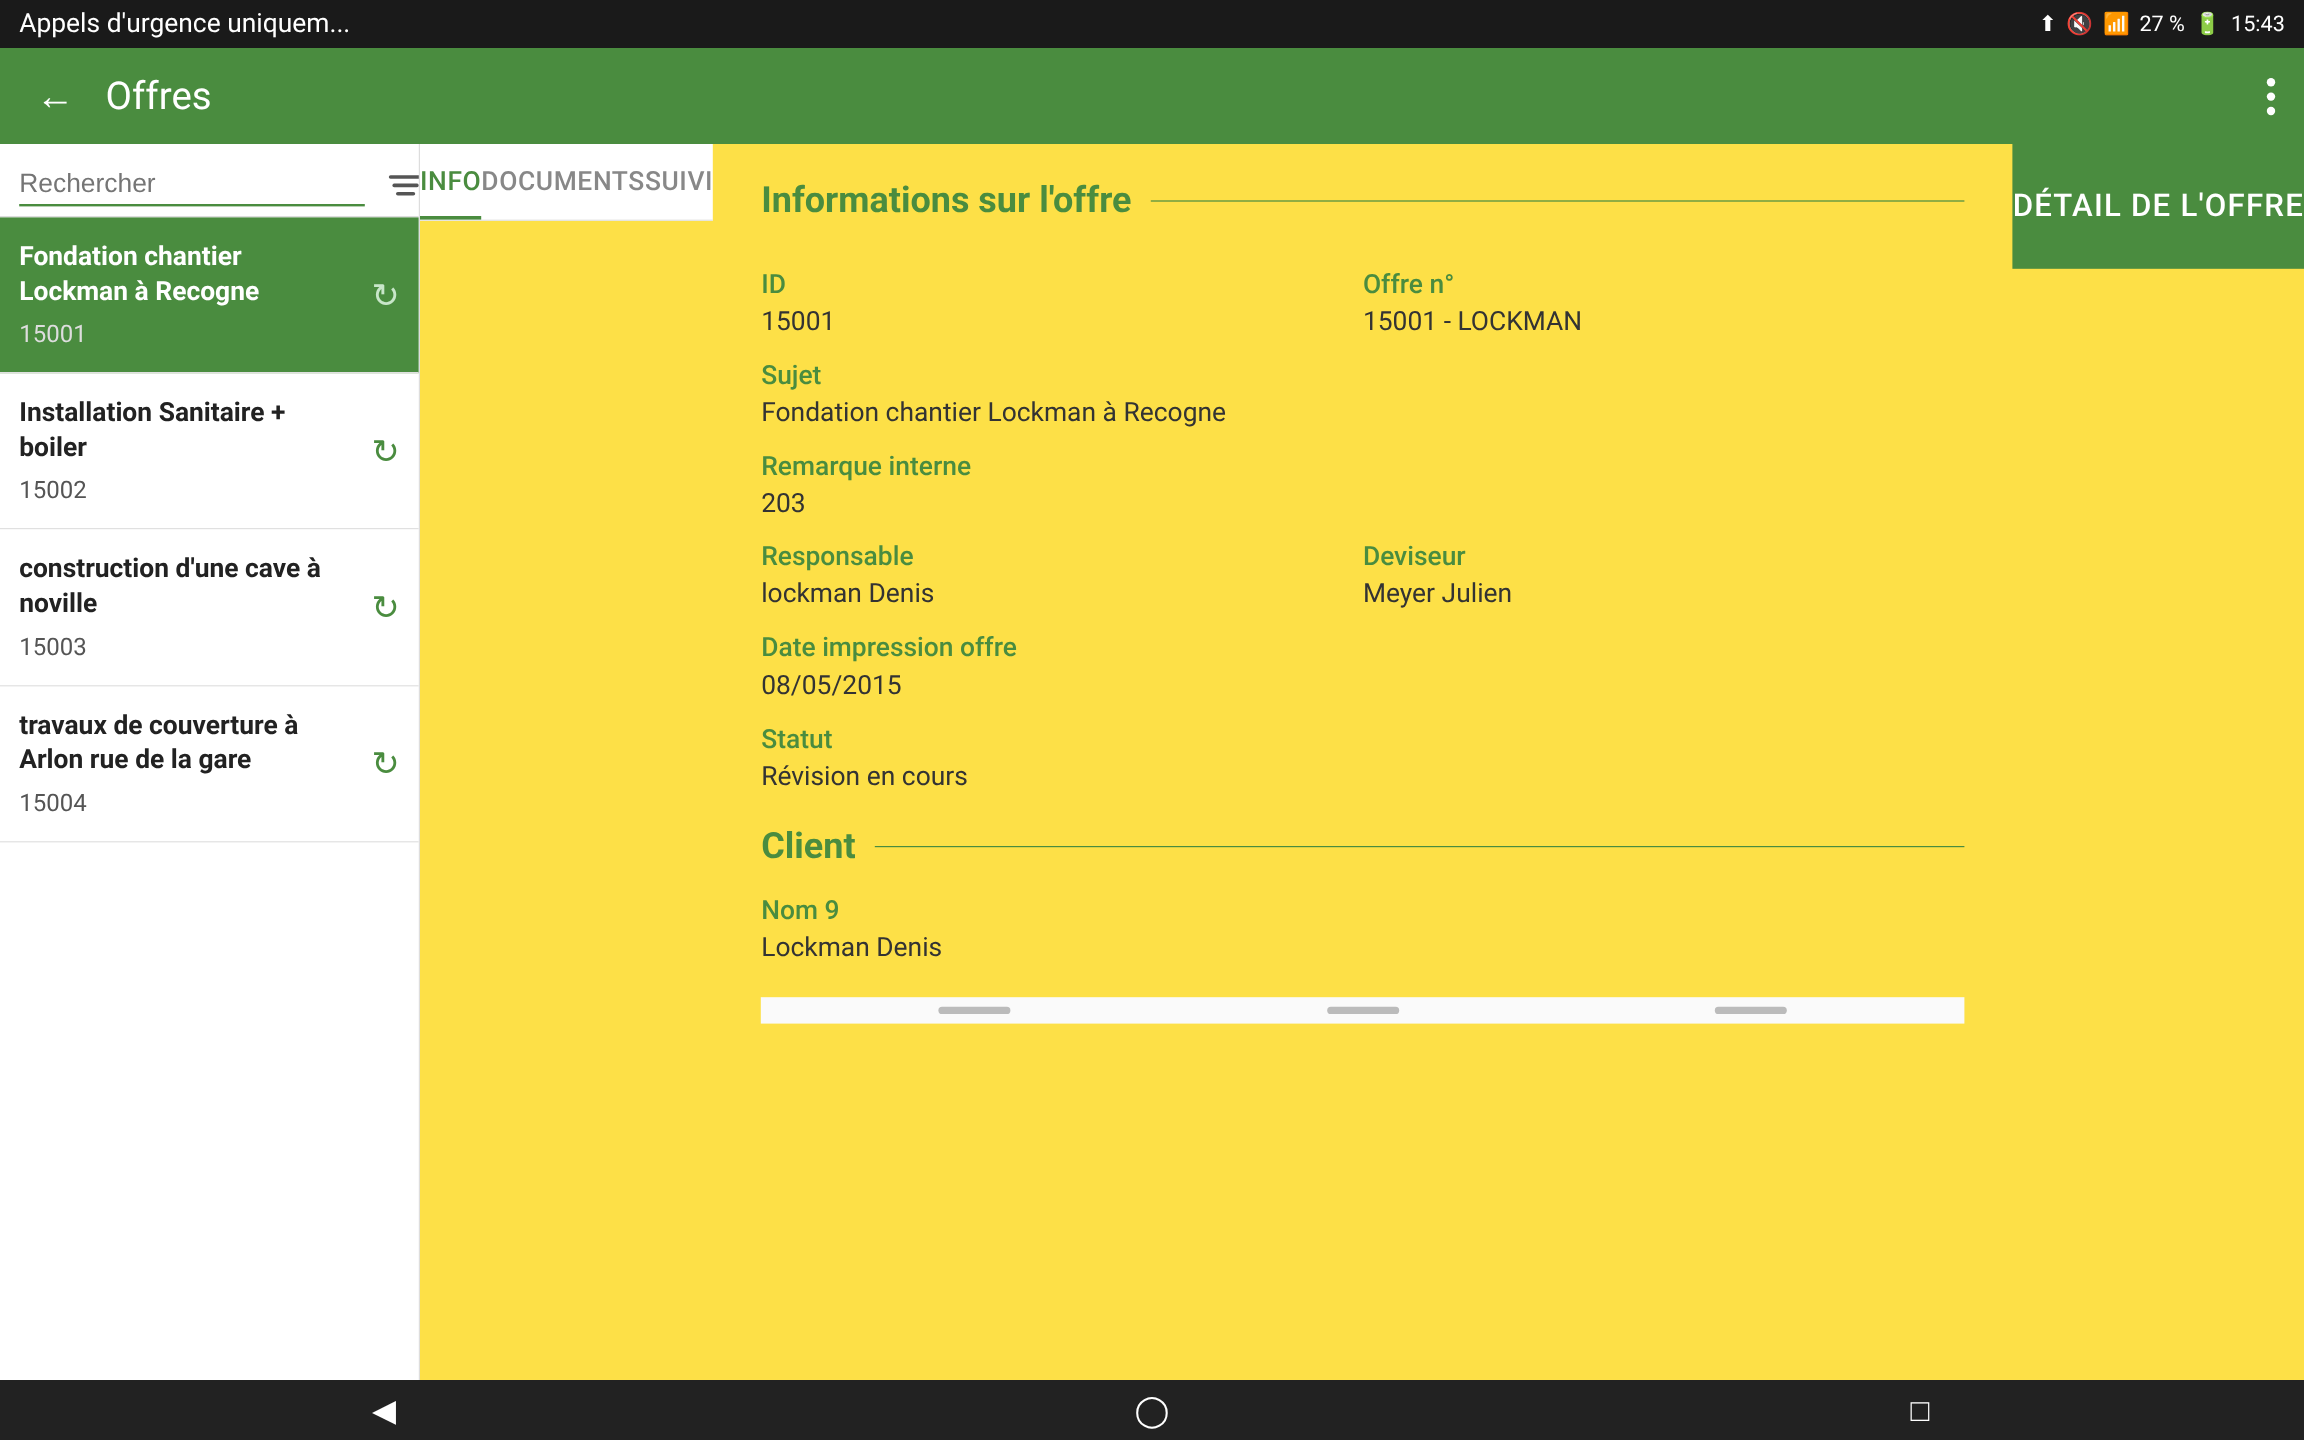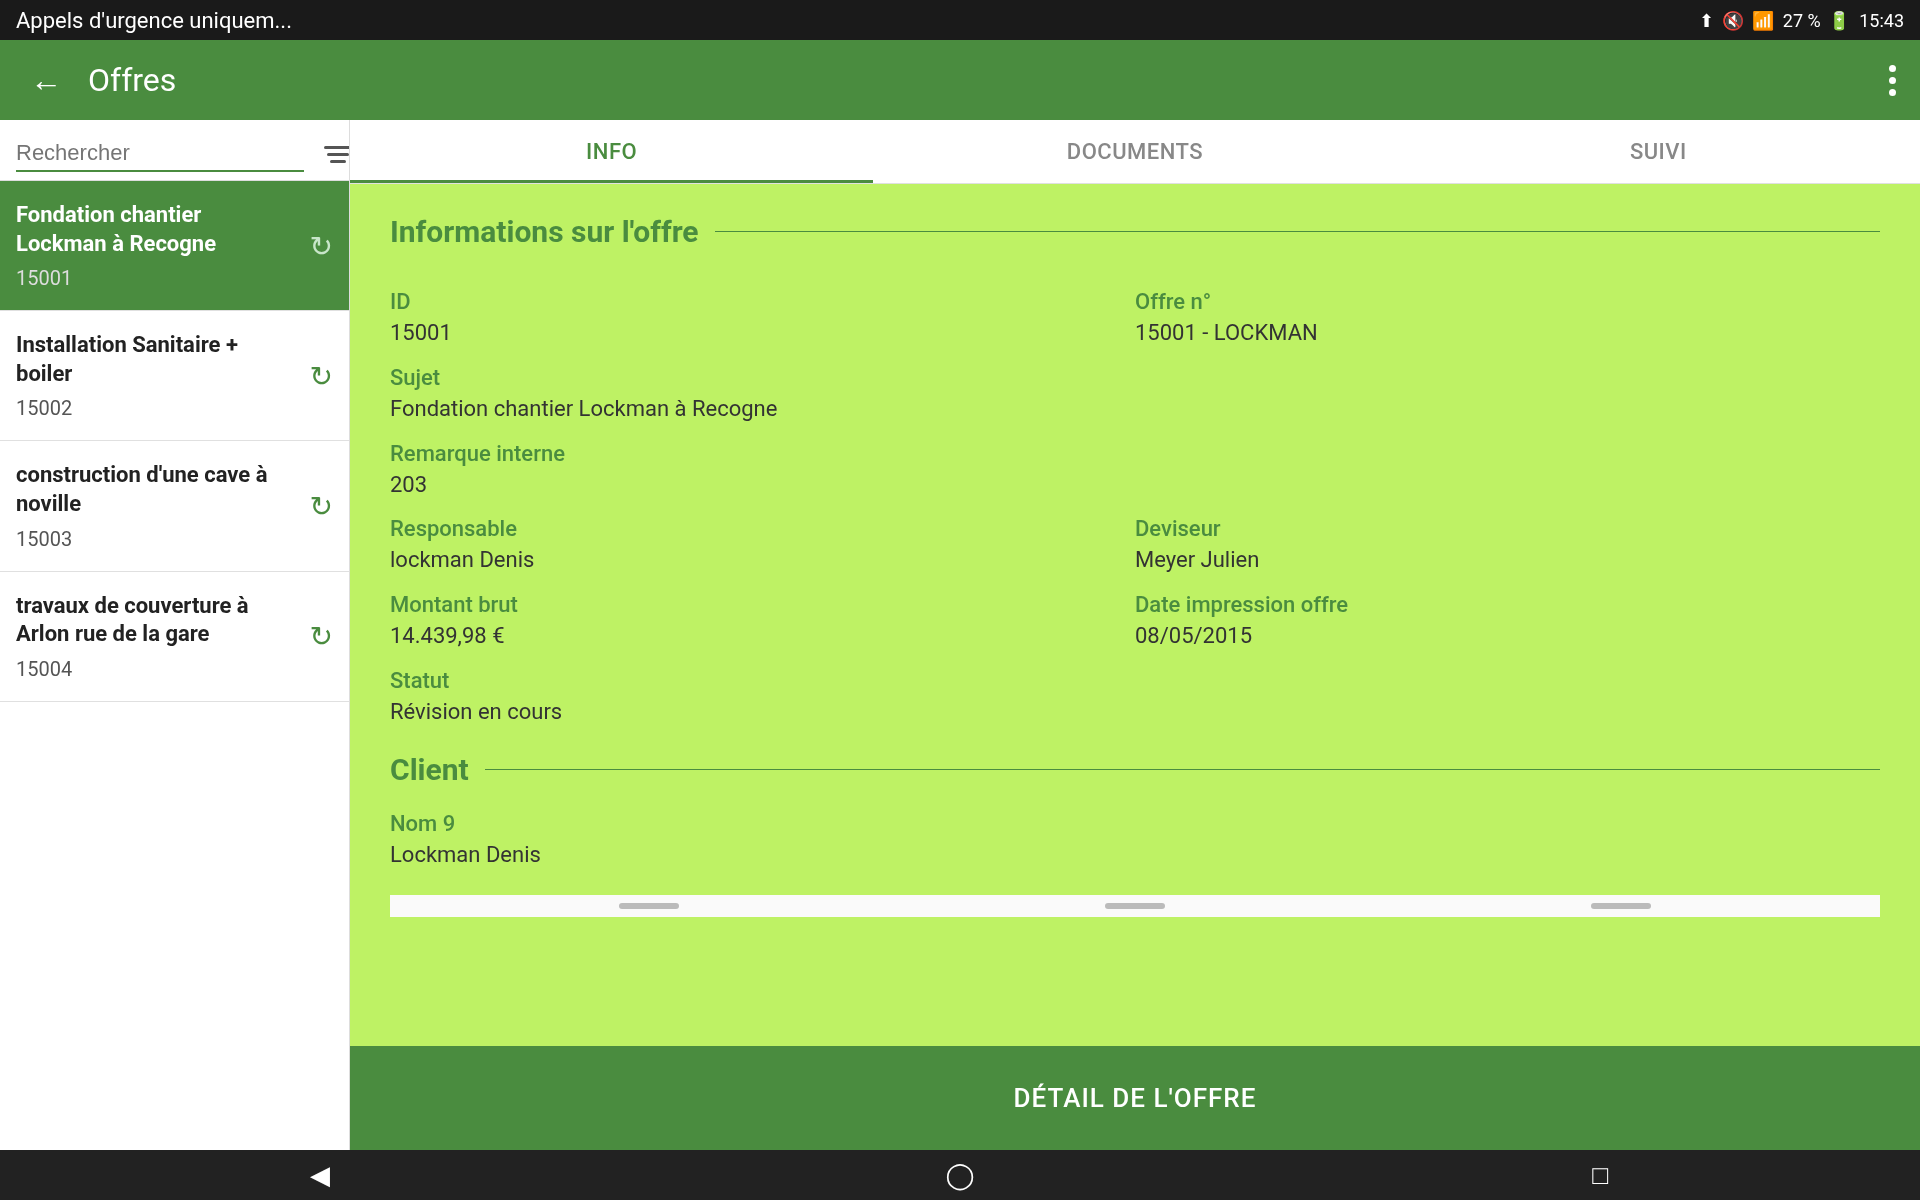--- a/index.html
+++ b/index.html
@@ -155,22 +155,22 @@
       color: #4a8c3f;
     }
     .list-item.active .sync-icon {
       color: #c8e6c9;
     }
 
     
     .right-panel {
       flex: 1;
       display: flex;
-      flex-direction: column;
-      background: #bef264;
+      flex-direction: row;
+      background: #fde047;
       overflow: hidden;
     }
 
     
     .tabs {
       display: flex;
       background: #fff;
       border-bottom: 1px solid #e0e0e0;
       height: 64px;
     }
@@ -401,24 +401,20 @@
         <div>
           <div class="field-label">Responsable</div>
           <div class="field-value">lockman Denis</div>
         </div>
 
         <div>
           <div class="field-label">Deviseur</div>
           <div class="field-value">Meyer  Julien</div>
         </div>
 
-        <div>
-          <div class="field-label">Montant brut</div>
-          <div class="field-value">14.439,98 €</div>
-        </div>
 
         <div>
           <div class="field-label">Date impression offre</div>
           <div class="field-value">08/05/2015</div>
         </div>
 
         <div class="info-full">
           <div class="field-label">Statut</div>
           <div class="field-value">Révision en cours</div>
         </div>

